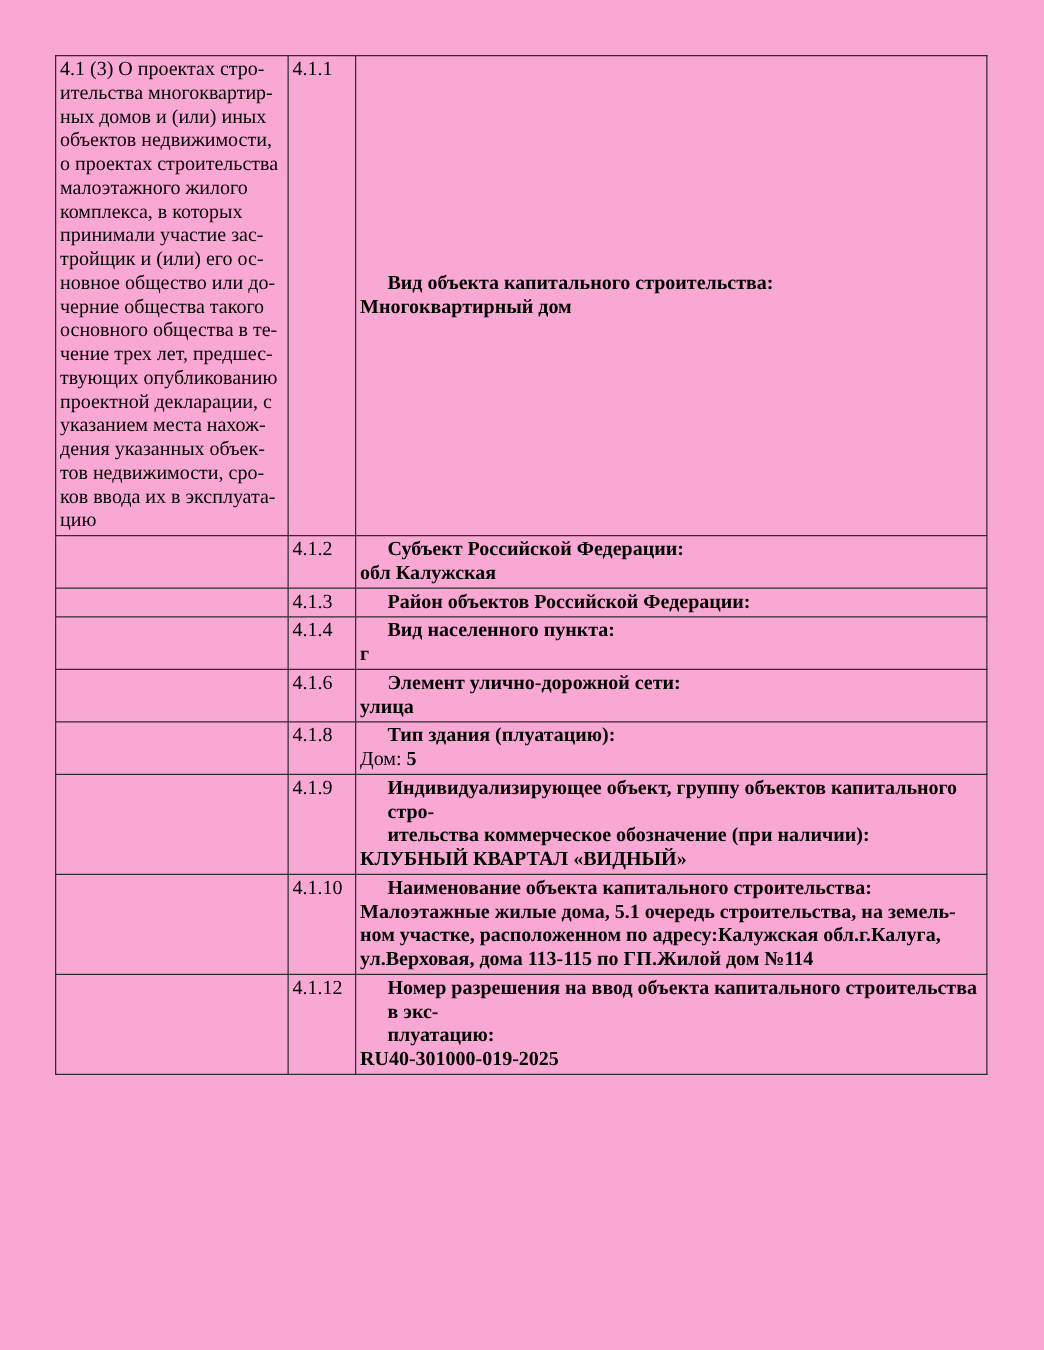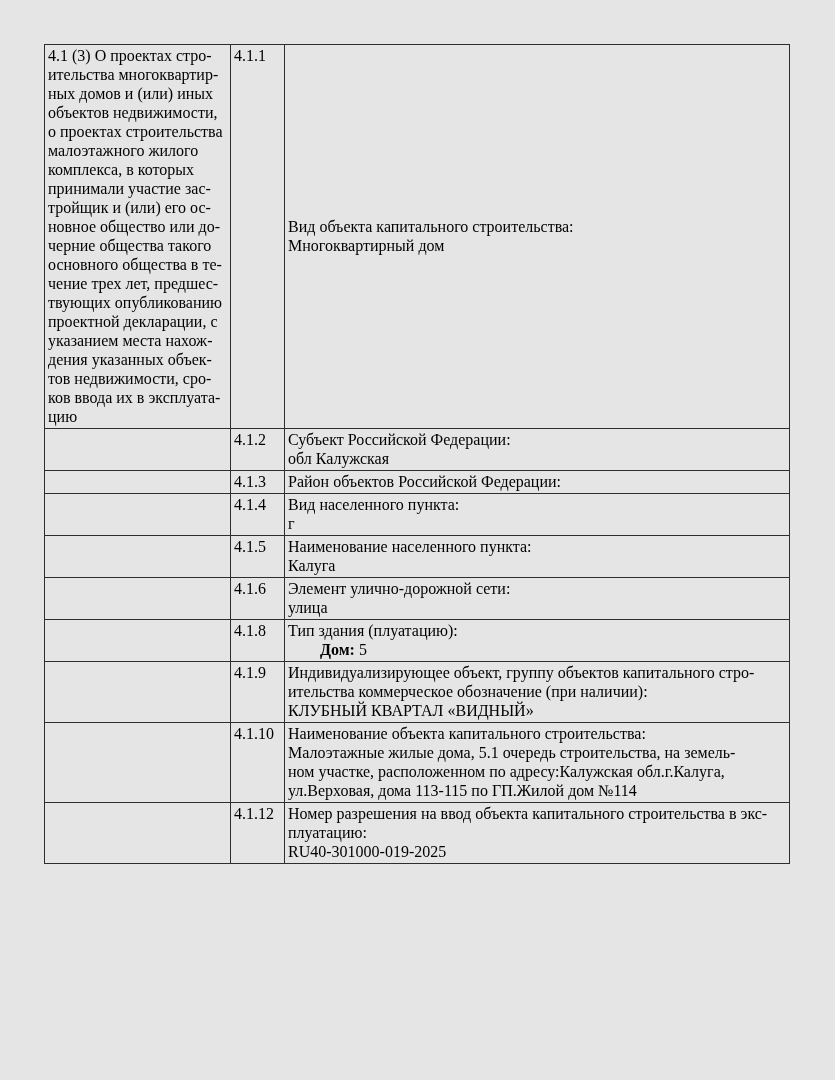--- a/index.html
+++ b/index.html
@@ -6,21 +6,21 @@
     margin: 0;
     padding: 0;
     background: #ffffff;
     color: #000000;
     font-family: "Liberation Serif", "DejaVu Serif", serif;
   }
   .page {
     position: relative;
     width: 835px;
     height: 1080px;
-    background: #e5e5e5;
+    background: #f9a8d4;
     overflow: hidden;
   }
   table.decl {
     position: absolute;
     left: 44px;
     top: 44px;
     width: 745px;
     border-collapse: collapse;
     table-layout: fixed;
   }
@@ -40,24 +40,24 @@
     padding-right: 1px;
   }
   td.num-cell {
     vertical-align: middle;
     padding-left: 3px;
   }
   td.content-cell.v-center {
     vertical-align: middle;
   }
   .pre { white-space: pre-line; }
-  .field-label { font-weight: normal; }
+  .field-label { font-weight: bold; margin-left: 22px; }
   .field-value { font-weight: normal; }
-  .field-value .val { font-weight: normal; }
-  .field-value .vpfx { font-weight: bold; margin-left: 32px; }
+  .field-value .val { font-weight: bold; }
+  .field-value .vpfx { font-weight: normal; }
 </style>
 </head>
 <body>
 
 <div class="page">
   <table class="decl">
     <colgroup>
         <col class="c1">
         <col class="c2">
         <col class="c3">
@@ -111,28 +111,20 @@
 
     <tr>
       <td></td>
       <td class="num-cell">4.1.4</td>
       <td class="content-cell">
         <div class="field-label pre">Вид населенного пункта:</div>
         <div class="field-value"><span class="val">г</span></div>
       </td>
     </tr>
 
-    <tr>
-      <td></td>
-      <td class="num-cell">4.1.5</td>
-      <td class="content-cell">
-        <div class="field-label pre">Наименование населенного пункта:</div>
-        <div class="field-value"><span class="val">Калуга</span></div>
-      </td>
-    </tr>
 
     <tr>
       <td></td>
       <td class="num-cell">4.1.6</td>
       <td class="content-cell">
         <div class="field-label pre">Элемент улично-дорожной сети:</div>
         <div class="field-value"><span class="val">улица</span></div>
       </td>
     </tr>
 

